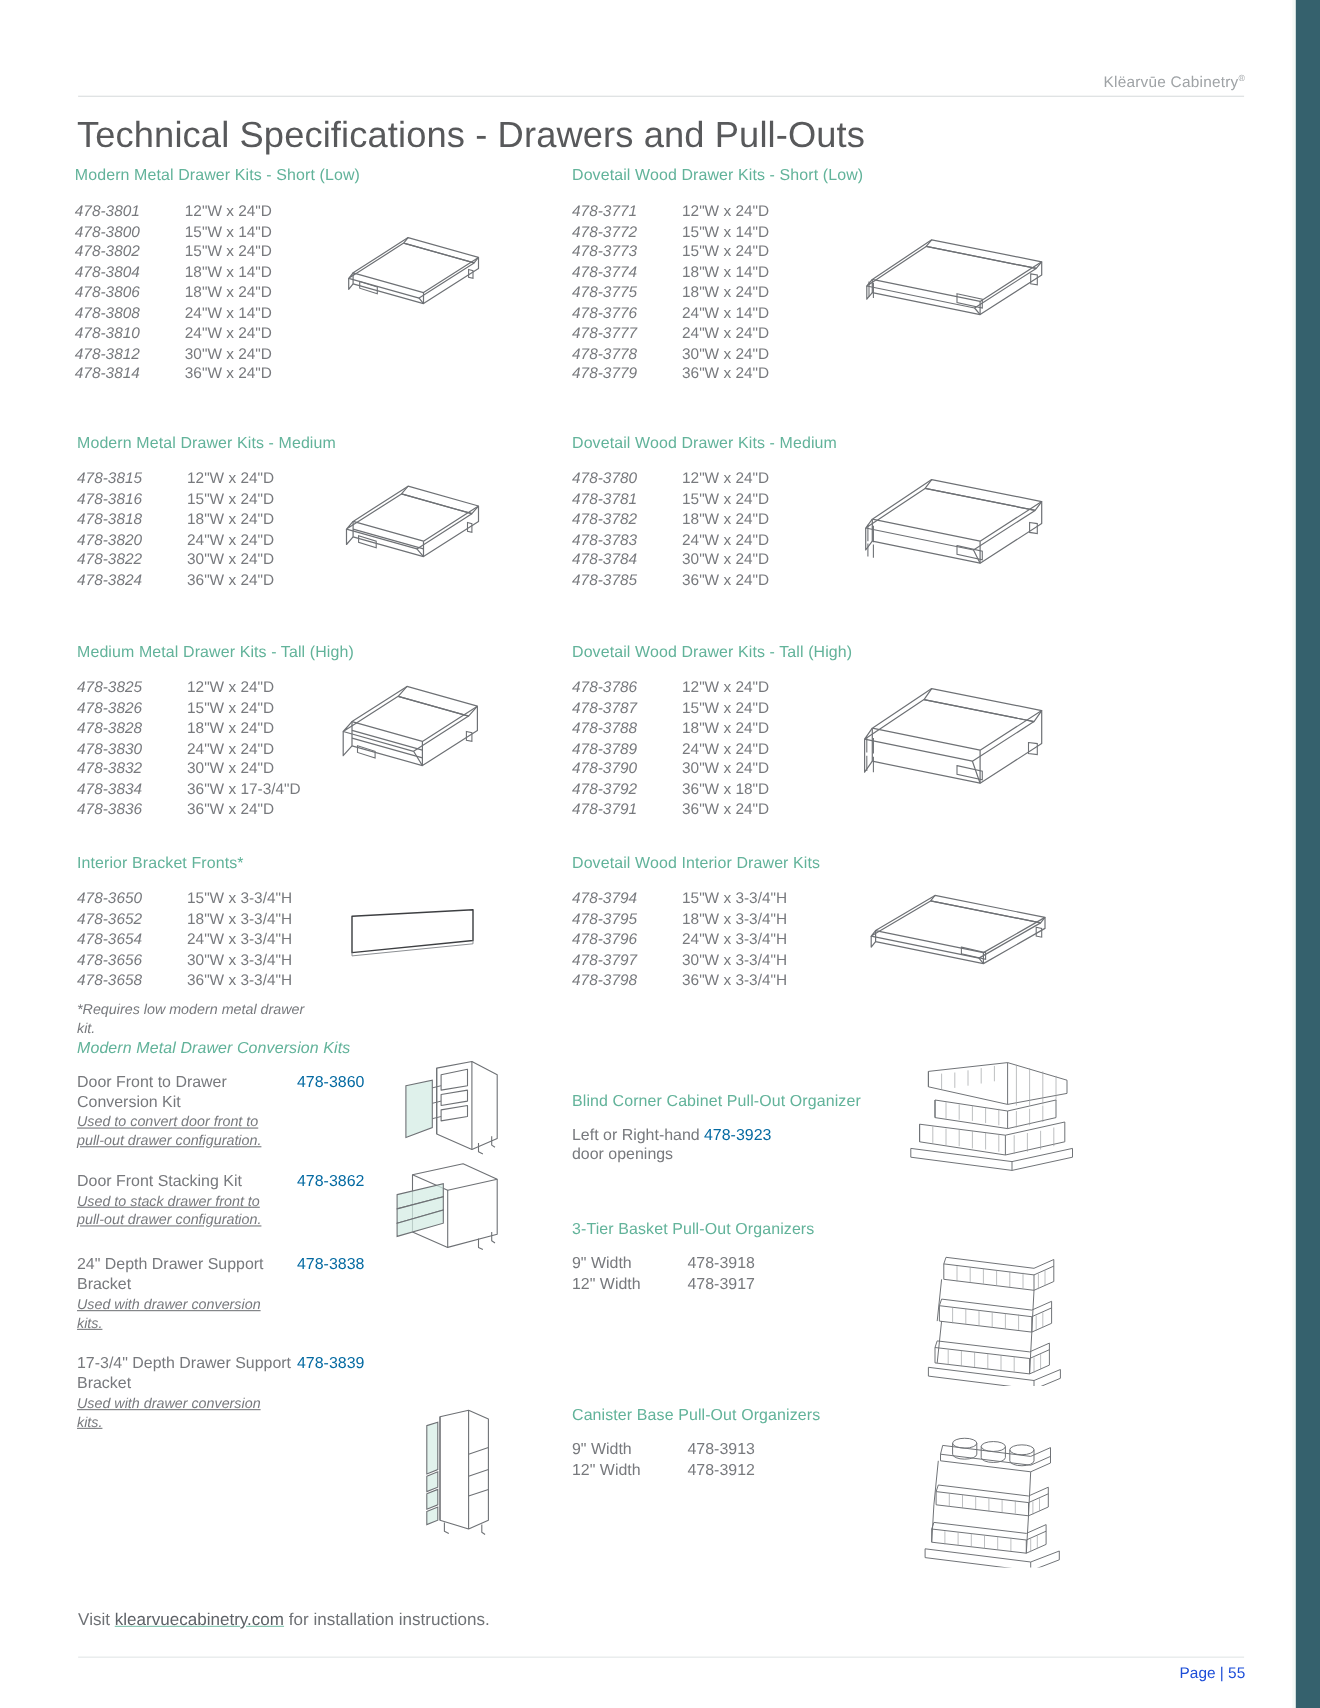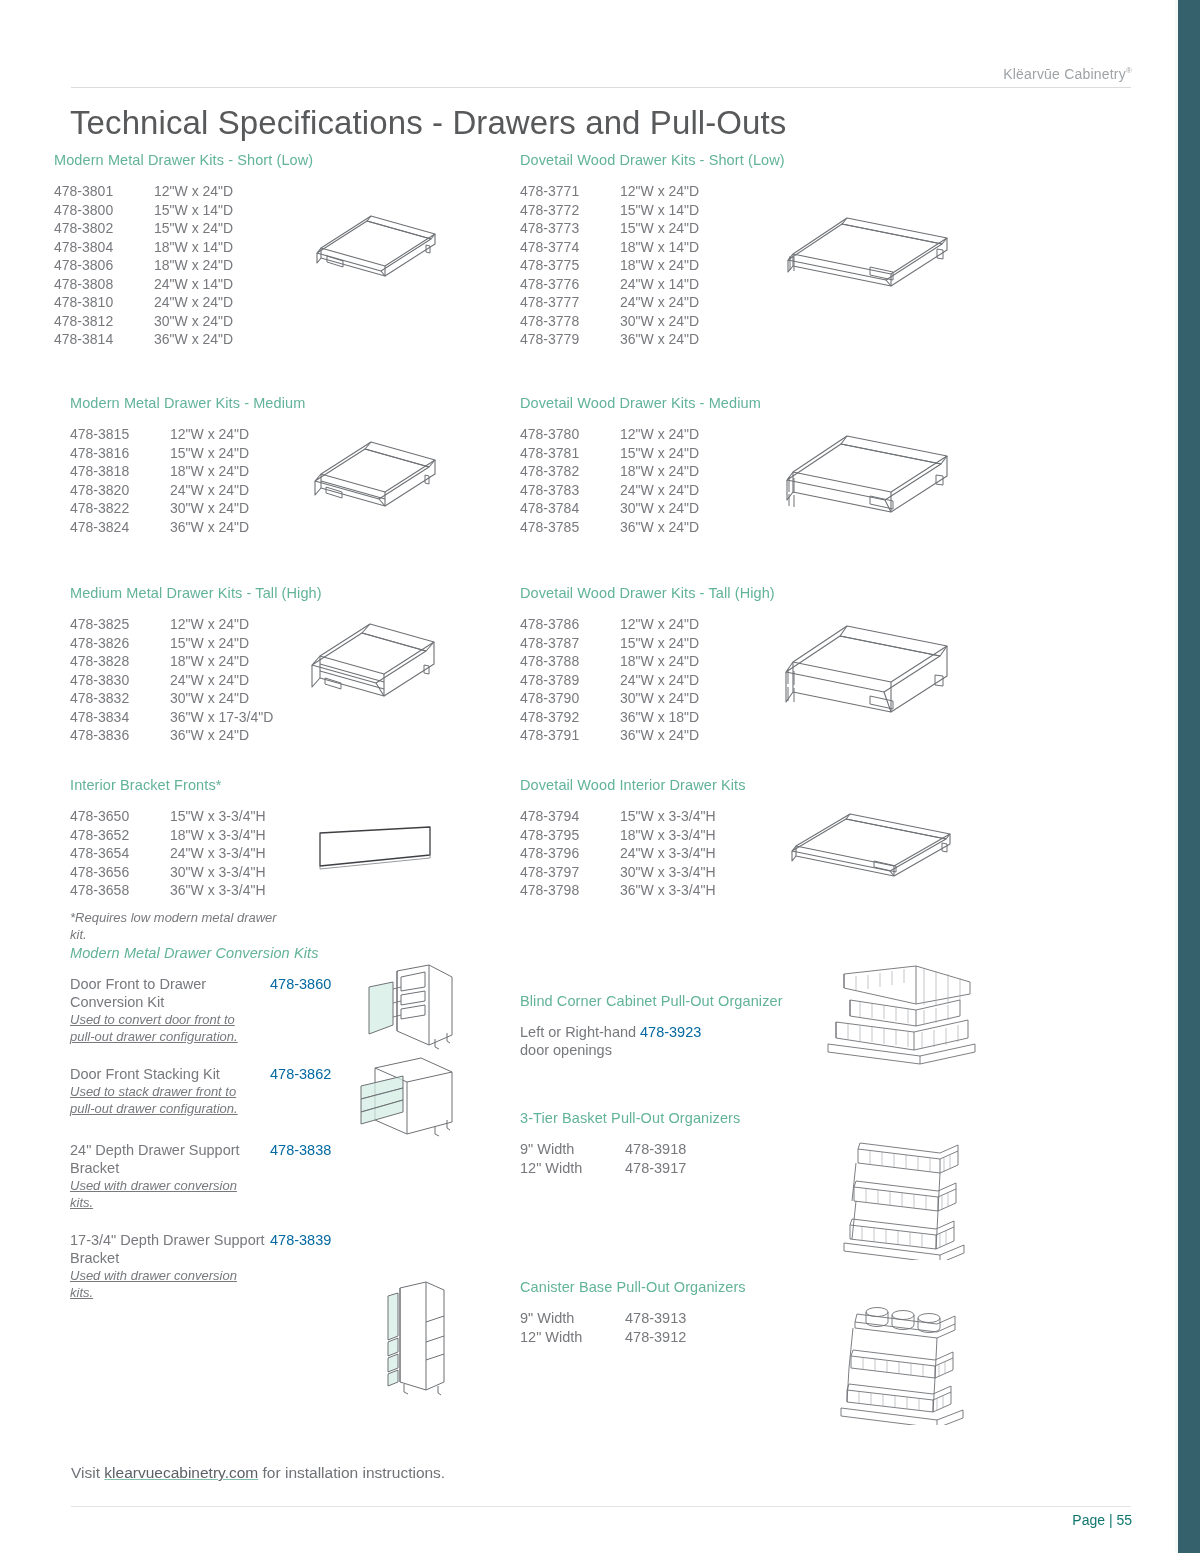--- a/index.html
+++ b/index.html
@@ -76,21 +76,21 @@
   }
   .sec-title.italic { font-style: italic; }
 
   .spec-row {
     display: flex;
     font-size: 14px;
     line-height: 18.5px;
     color: #77797d;
     white-space: nowrap;
   }
-  .spec-code { width: 100px; flex: none; }
+  .spec-code { width: 100px; flex: none; font-style: italic; }
   .spec-dim  { flex: none; }
 
   .note {
     font-style: italic;
     font-size: 13px;
     line-height: 17px;
     color: #77797d;
     margin-top: 9px;
     max-width: 220px;
   }
@@ -151,41 +151,41 @@
     top: 1506px;
     width: 1060px;
     height: 1px;
     background: #e2e5e7;
   }
   .page-num {
     position: absolute;
     right: 68px;
     top: 1512px;
     font-size: 14px;
-    color: #0f766e;
+    color: #1d4ed8;
     white-space: nowrap;
   }
 
   
   .illus { position: absolute; }
   .illus svg { display: block; }
 </style>
 </head>
 <body>
 
 <div class="page">
 
   <div class="edge-bar-inner"></div>
   <div class="edge-bar"></div>
 
   <div class="brand"><span>Klëarvūe Cabinetry</span><sup>®</sup></div>
   <div class="header-rule"></div>
   <div class="page-title">Technical Specifications  -  Drawers and Pull-Outs</div>
 
-  <div class="block" style="left:54px; top:152px;">
+  <div class="block" style="left:68px; top:152px;">
     <div class="sec-title">Modern Metal Drawer Kits - Short (Low)</div>
     <div>
       <div class="spec-row">
           <span class="spec-code">478-3801</span>
           <span class="spec-dim">12"W x 24"D</span>
         </div>
       <div class="spec-row">
           <span class="spec-code">478-3800</span>
           <span class="spec-dim">15"W x 14"D</span>
         </div>

